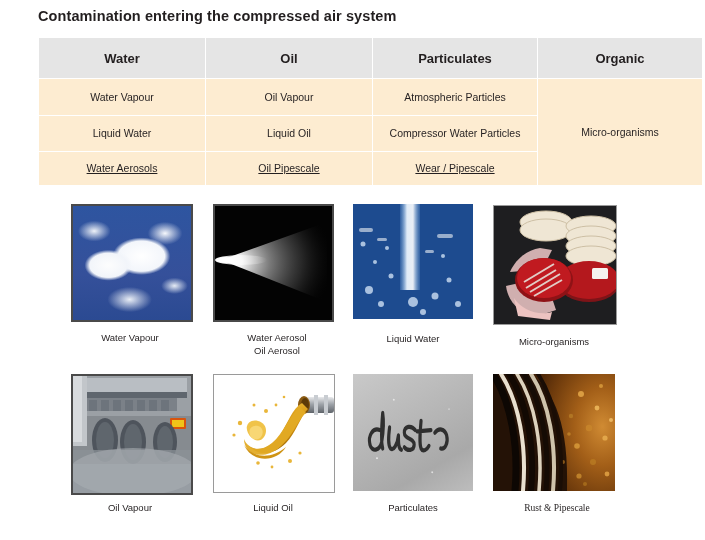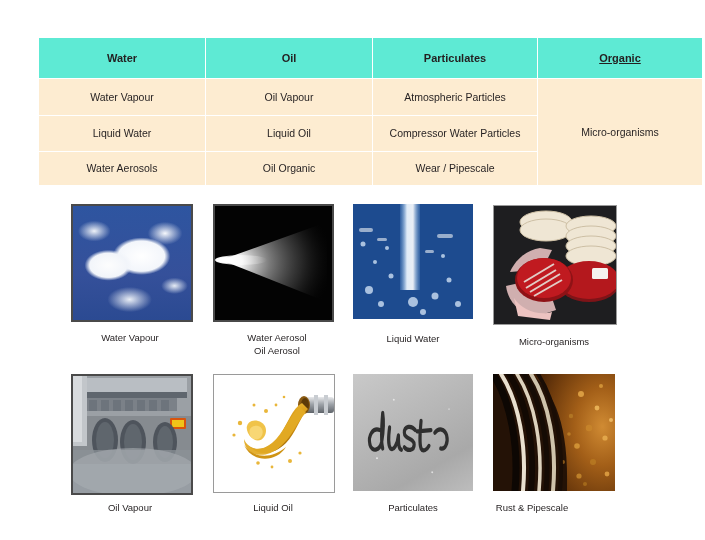--- a/index.html
+++ b/index.html
@@ -25,36 +25,36 @@
     position:absolute;left:38px;top:37px;
     width:628px;border-collapse:collapse;table-layout:fixed;
   }
   .tbl th,.tbl td{
     border:1px solid #ffffff;
     text-align:center;vertical-align:middle;
     padding:0 4px;
     color:#231f20;
   }
   .tbl th{
-    background:#5eead4;
+    background:#e5e5e5;
     height:40px;
-    font-size:11px;font-weight:bold;
+    font-size:13px;font-weight:bold;
   }
   .tbl td{
     background:#fdecd1;
     font-size:10.5px;font-weight:normal;
     line-height:13px;
   }
   .r1 td{height:36px;}
   .r2 td{height:35px;}
-  .r3 td{height:33px;}
+  .r3 td{height:33px;text-decoration:underline;}
   .col-w{width:158px;}
   .col-o{width:158px;}
   .col-p{width:156px;}
-  .col-g{width:156px;text-decoration:underline;}
+  .col-g{width:156px;}
 
   
   .grid{position:absolute;left:0;top:200px;width:705px;}
   .cell{position:absolute;}
   .thumbwrap{
     position:absolute;
     overflow:hidden;
     background:#ffffff;
   }
   .thumb{
@@ -134,20 +134,21 @@
   .dustword{
     position:absolute;left:9%;top:30%;
     width:82%;height:45%;
   }
 </style>
 </head>
 <body>
 
 <div class="page">
 
+  <div class="title">Contamination entering the compressed air system</div>
 
   <table class="tbl">
     <thead>
       <tr>
         <th class="col-w">Water</th>
         <th class="col-o">Oil</th>
         <th class="col-p">Particulates</th>
         <th class="col-g">Organic</th>
       </tr>
     </thead>
@@ -158,21 +159,21 @@
         <td>Atmospheric Particles</td>
         <td rowspan="3">Micro-organisms</td>
       </tr>
       <tr class="r2">
         <td>Liquid Water</td>
         <td>Liquid Oil</td>
         <td>Compressor Water Particles</td>
       </tr>
       <tr class="r3">
         <td>Water Aerosols</td>
-        <td>Oil Organic</td>
+        <td>Oil Pipescale</td>
         <td>Wear / Pipescale</td>
       </tr>
     </tbody>
   </table>
 
   <div class="grid">
 
     <div class="cell">
       <div class="thumbwrap fr-dark" style="left:71px;top:4px;width:118px;height:114px;">
         <div class="thumb art-clouds"></div>
@@ -427,17 +428,17 @@
               <path d="M8,0 C26,28 34,72 30,117" stroke="#e9e0cf" stroke-width="4"></path>
               <path d="M16,0 C34,28 42,72 38,117" stroke="#120903" stroke-width="6"></path>
               <path d="M24,0 C42,28 50,72 46,117" stroke="#ddd2bd" stroke-width="3.5"></path>
               <path d="M31,0 C49,28 57,72 53,117" stroke="#150b04" stroke-width="5"></path>
               <path d="M38,0 C56,28 64,72 60,117" stroke="#cfc3ab" stroke-width="4"></path>
               <path d="M45,0 C63,28 71,72 67,117" stroke="#1a0d05" stroke-width="4"></path>
             </g>
           </svg>
         </div>
       </div>
-      <div class="cap" style="left:461px;top:302px;width:142px;">Rust &amp; Pipescale</div>
+      <div class="cap" style="left:486px;top:302px;width:142px;font-family:Liberation Serif, serif;">Rust &amp; Pipescale</div>
     </div>
 
   </div>
 </div>
 
 </body></html>

